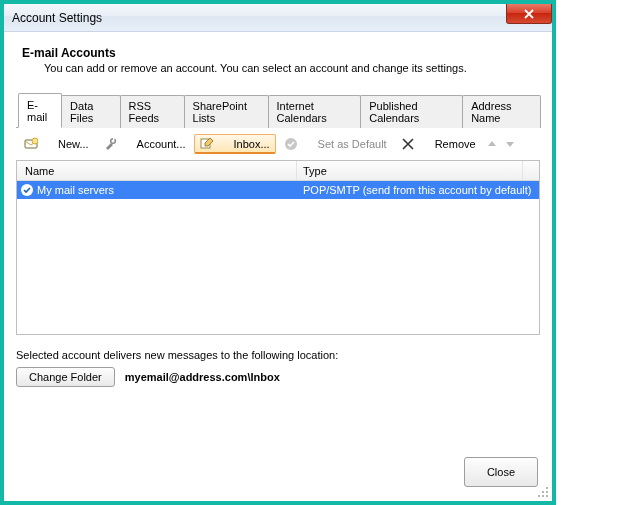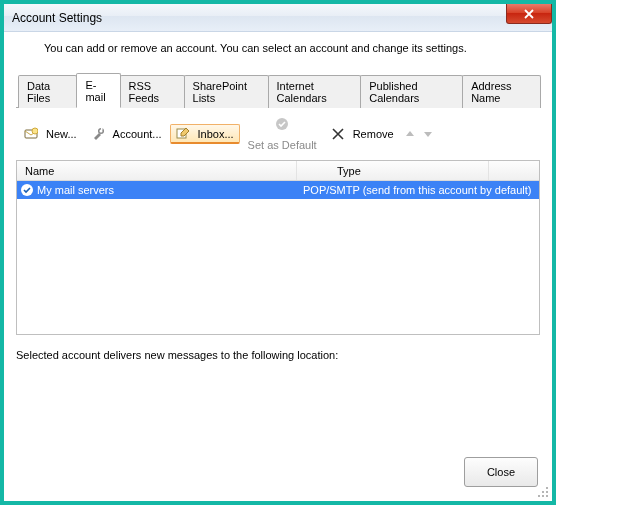--- a/index.html
+++ b/index.html
@@ -90,50 +90,49 @@
   }
   .toolbar {
     display: flex;
     align-items: center;
     gap: 2px;
     padding: 6px 2px 4px 2px;
   }
   .tbtn {
     display: flex;
     align-items: center;
-    gap: 8px;
+    gap: 20px;
     padding: 2px 5px;
     border: 1px solid transparent;
     border-radius: 2px;
     cursor: pointer;
     color: #000;
   }
   .tbtn.highlight {
     border: 1px solid #f1b168;
     background: linear-gradient(to bottom,#fff7e8,#ffe7b6);
     border-bottom: 2px solid #e88b2e;
     padding-bottom: 1px;
   }
-  .tbtn.disabled { color: #8a8a8a; cursor: default; flex-direction: column; }
+  .tbtn.disabled { color: #8a8a8a; cursor: default; }
   .tbtn .icn { width: 14px; height: 14px; display:inline-flex; align-items:center; justify-content:center;}
   .arrowbtn { width:16px; height:16px; display:flex; align-items:center; justify-content:center; color:#999; }
   .listwrap {
     border: 1px solid #bfbfbf;
     height: 175px;
     background: #fff;
     margin-top: 2px;
   }
   .listhead {
     display: flex;
     background: linear-gradient(to bottom,#fdfdfd,#f0f0f0);
     border-bottom: 1px solid #d9d9d9;
     font-size: 11px;
     height: 20px;
     align-items: center;
-    gap: 34px;
   }
   .col-name { width: 280px; padding-left: 8px; border-right: 1px solid #e3e3e3; height:100%; display:flex; align-items:center;}
   .col-type { flex: 1; padding-left: 6px; height:100%; display:flex; align-items:center; border-right: 1px solid #e3e3e3;}
   .col-end { width: 16px; }
   .row {
     display: flex;
     align-items: center;
     height: 18px;
     font-size: 11px;
     background: #3b82f6;
@@ -177,25 +176,26 @@
   <div class="titlebar">
     <span class="title">Account Settings</span>
     <div class="closebtn">
       <svg viewBox="0 0 10 10">
         <path d="M1 1 L9 9 M9 1 L1 9" stroke="#fff" stroke-width="1.8" fill="none"></path>
       </svg>
     </div>
   </div>
 
   <div class="content">
+    <div class="heading">E-mail Accounts</div>
     <div class="subheading">You can add or remove an account. You can select an account and change its settings.</div>
 
     <div class="tabs">
+      <div class="tab active">E-mail</div>
       <div class="tab">Data Files</div>
-      <div class="tab active">E-mail</div>
       <div class="tab">RSS Feeds</div>
       <div class="tab">SharePoint Lists</div>
       <div class="tab">Internet Calendars</div>
       <div class="tab">Published Calendars</div>
       <div class="tab">Address Name</div>
     </div>
 
     <div class="toolbar">
       <div class="tbtn">
         <span class="icn">
@@ -270,20 +270,24 @@
               </svg>
           </span>
           <span>My mail servers</span>
         </div>
         <div class="rtype">POP/SMTP (send from this account by default)</div>
       </div>
     </div>
 
     <div class="underlist">
       <div>Selected account delivers new messages to the following location:</div>
+      <div class="cfrow">
+        <button class="btn">Change Folder</button>
+        <span style="font-weight:bold">myemail@address.com\Inbox</span>
+      </div>
     </div>
 
   </div>
 
   <div class="footer">
     <button class="btn">Close</button>
   </div>
 
   <div class="resize-grip">
     <svg viewBox="0 0 12 12">

